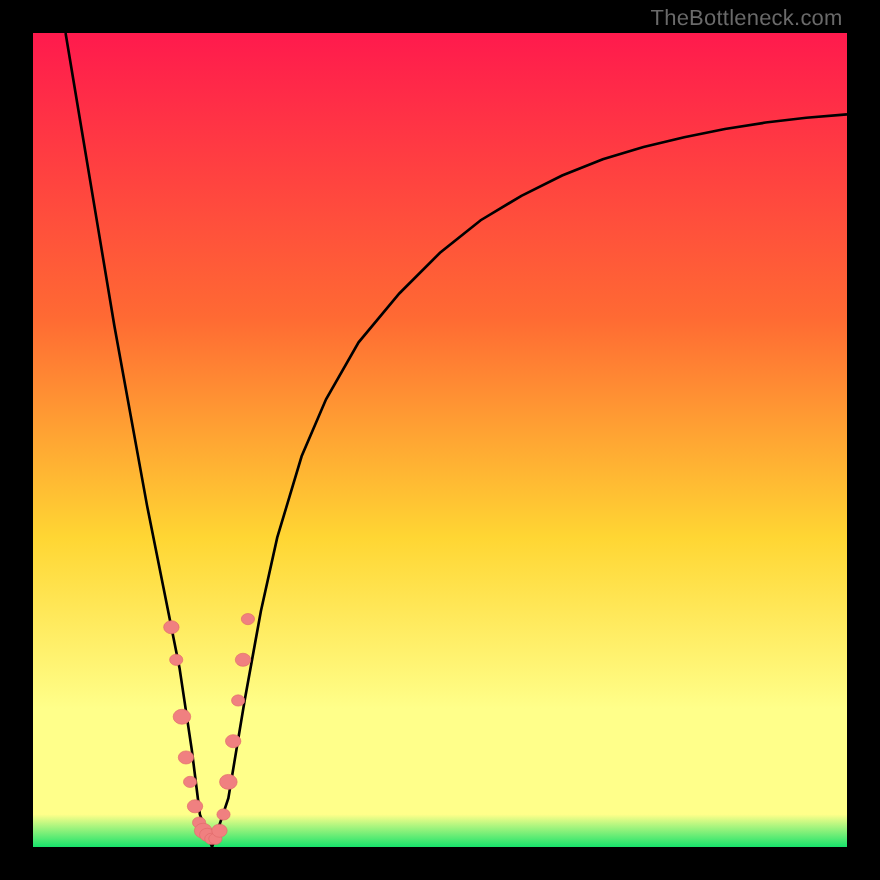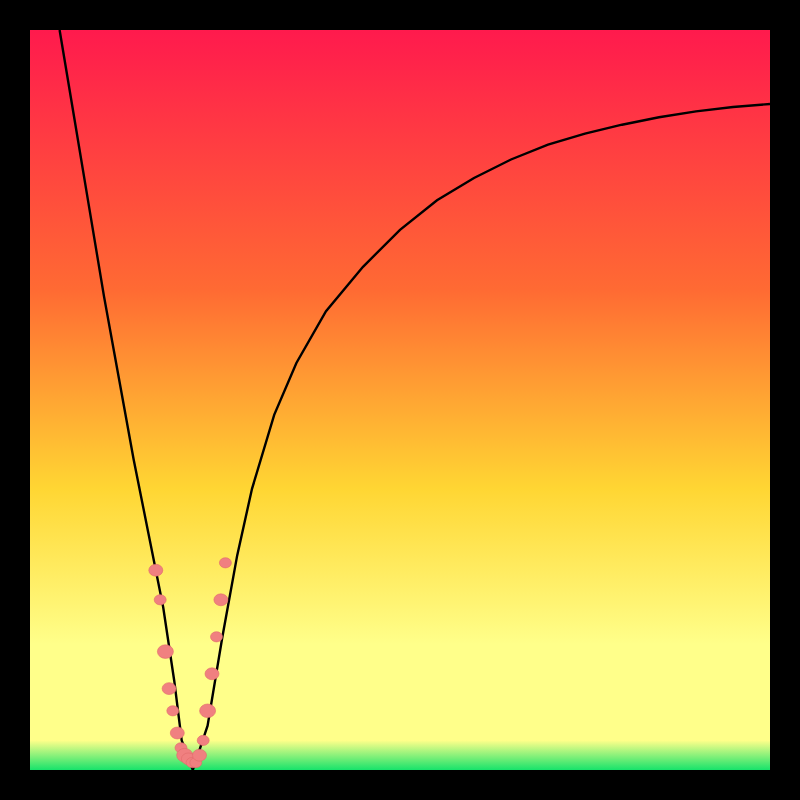--- a/index.html
+++ b/index.html
@@ -70,13 +70,14 @@
           <ellipse cx="169.5" cy="725.2" rx="7" ry="5.95" fill="#f08080" stroke="#e06a6a" stroke-width="0.6"></ellipse>
           <ellipse cx="173.2" cy="710.4" rx="6" ry="5.1" fill="#f08080" stroke="#e06a6a" stroke-width="0.6"></ellipse>
           <ellipse cx="177.6" cy="680.8" rx="8" ry="6.8" fill="#f08080" stroke="#e06a6a" stroke-width="0.6"></ellipse>
           <ellipse cx="182.0" cy="643.8" rx="7" ry="5.95" fill="#f08080" stroke="#e06a6a" stroke-width="0.6"></ellipse>
           <ellipse cx="186.5" cy="606.8" rx="6" ry="5.1" fill="#f08080" stroke="#e06a6a" stroke-width="0.6"></ellipse>
           <ellipse cx="190.9" cy="569.8" rx="7" ry="5.95" fill="#f08080" stroke="#e06a6a" stroke-width="0.6"></ellipse>
           <ellipse cx="195.4" cy="532.8" rx="6" ry="5.1" fill="#f08080" stroke="#e06a6a" stroke-width="0.6"></ellipse>
         </g>
     </svg>
   </div>
+  <div class="watermark">TheBottleneck.com</div>
 </div>
 
 </body></html>

